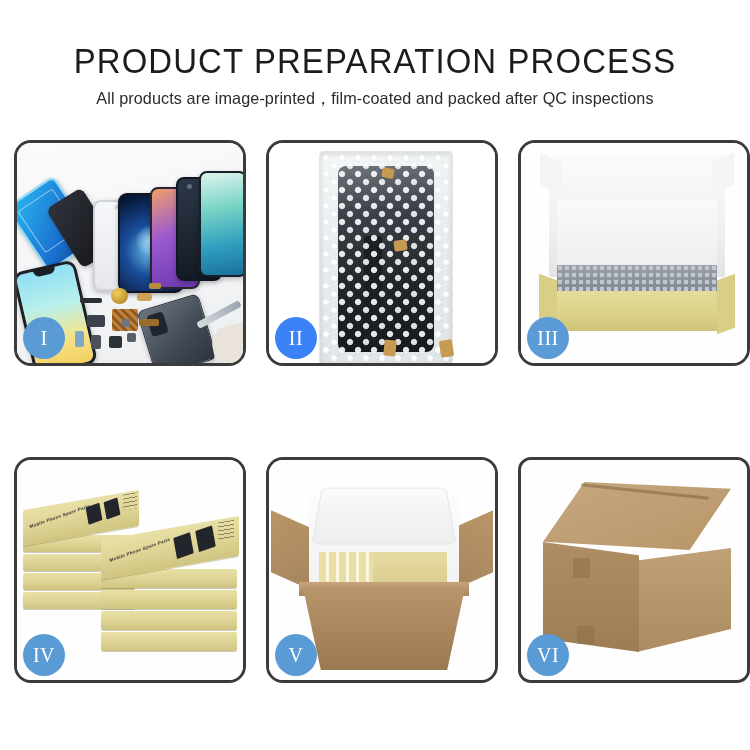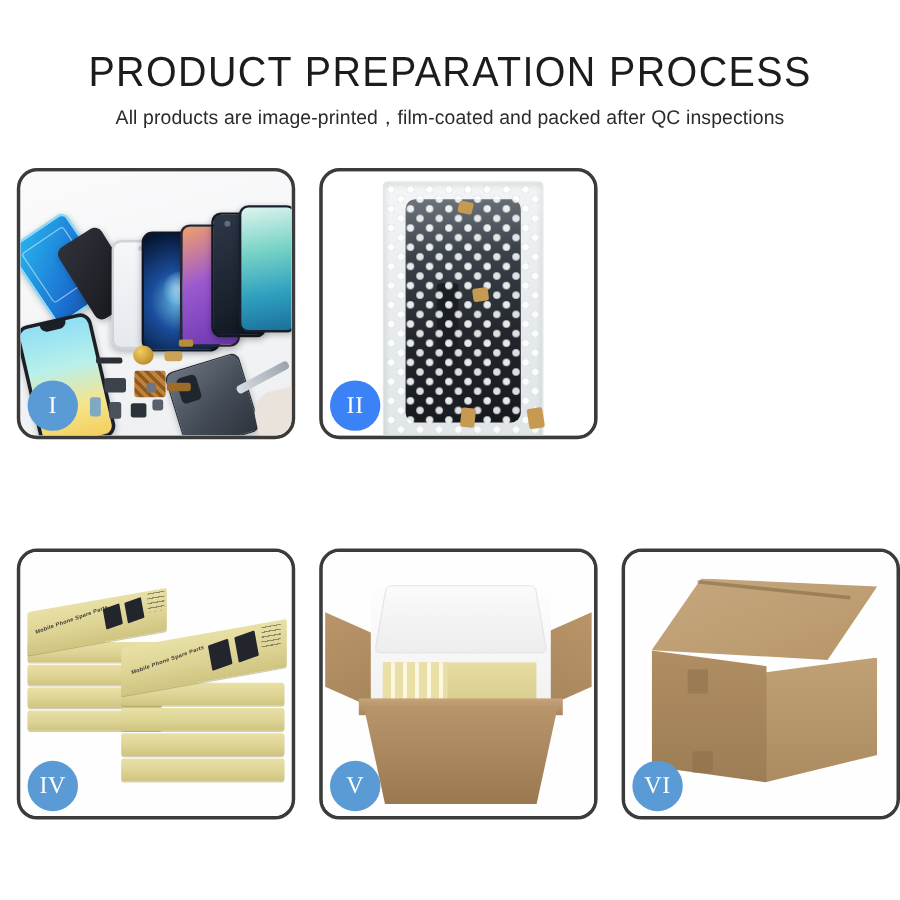--- a/index.html
+++ b/index.html
@@ -30,21 +30,21 @@
   .panel{
     position:absolute;width:232px;height:226px;
     border:3px solid #3b3b3b;border-radius:17px;background:#fdfdfd;
     overflow:hidden;box-sizing:border-box;
   }
   .p1{left:14px;top:0px;}
   .p2{left:266px;top:0px;}
   .p3{left:518px;top:0px;}
   .p4{left:14px;top:317px;}
   .p5{left:266px;top:317px;}
-  .p6{left:518px;top:317px;}
+  .p6{left:518px;top:317px;border-radius:13px;}
 
   .scene{position:absolute;inset:0;overflow:hidden;}
 
   .badge{
     position:absolute;left:6px;bottom:4px;width:42px;height:42px;
     border-radius:50%;display:flex;align-items:center;justify-content:center;
     color:#ffffff;font-family:"Liberation Serif","DejaVu Serif",serif;
     font-size:20px;line-height:1;letter-spacing:.5px;z-index:40;
   }
   .badge.b-light{background:#5b9bd5;}
@@ -257,20 +257,29 @@
           <div class="bubbles"></div>
           <div class="tape t1"></div>
           <div class="tape t2"></div>
           <div class="tape t3"></div>
           <div class="tape t4"></div>
         </div>
       </div>
       <div class="badge b-dark">II</div>
     </div>
 
+    <div class="panel p3">
+      <div class="scene s3">
+        <div class="lid3"></div>
+        <div class="foam3"></div>
+        <div class="bw3"></div>
+        <div class="base3"></div>
+      </div>
+      <div class="badge b-light">III</div>
+    </div>
 
     <div class="panel p4">
       <div class="scene s4">
 
         <div class="bx stackL" style="top:132px;width:112px;height:17px;"></div>
         <div class="bx stackL" style="top:113px;width:112px;height:17px;"></div>
         <div class="bx stackL" style="top:94px;width:112px;height:17px;"></div>
         <div class="bx stackL" style="top:75px;width:112px;height:17px;"></div>
         <div class="bx stackL" style="top:40px;width:116px;height:36px;transform:skewY(-10deg);">
           <span class="lbl" style="left:6px;top:10px;transform:rotate(-10deg);">Mobile Phone Spare Parts</span>

